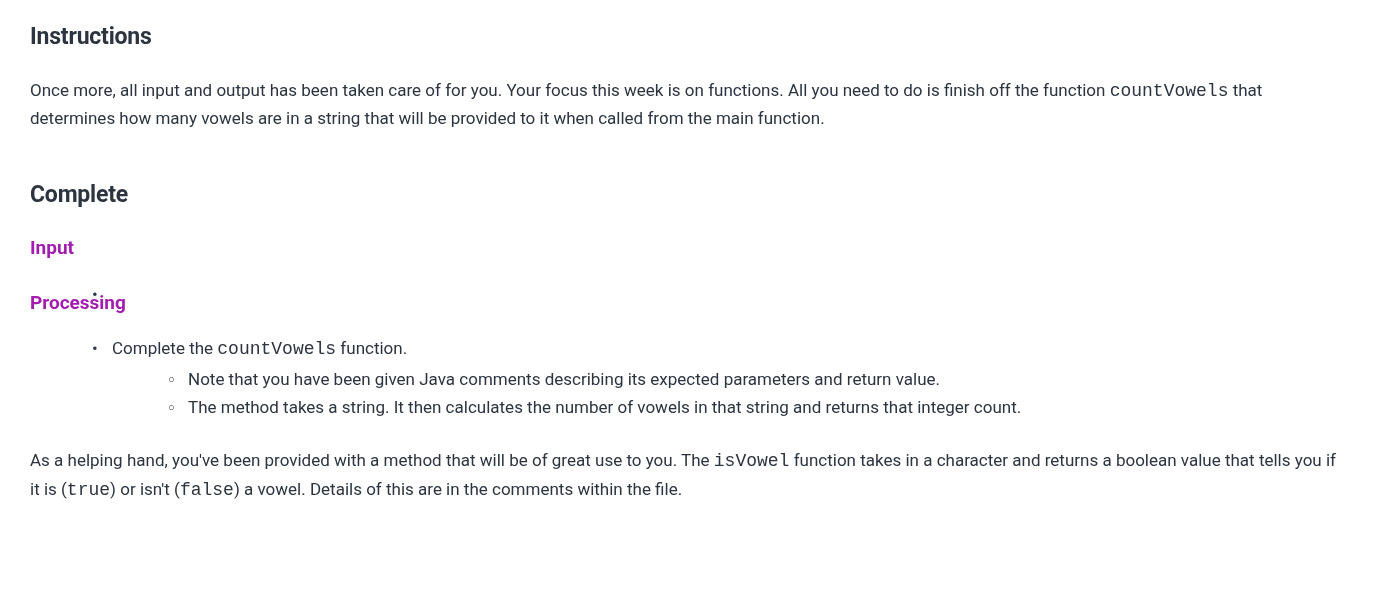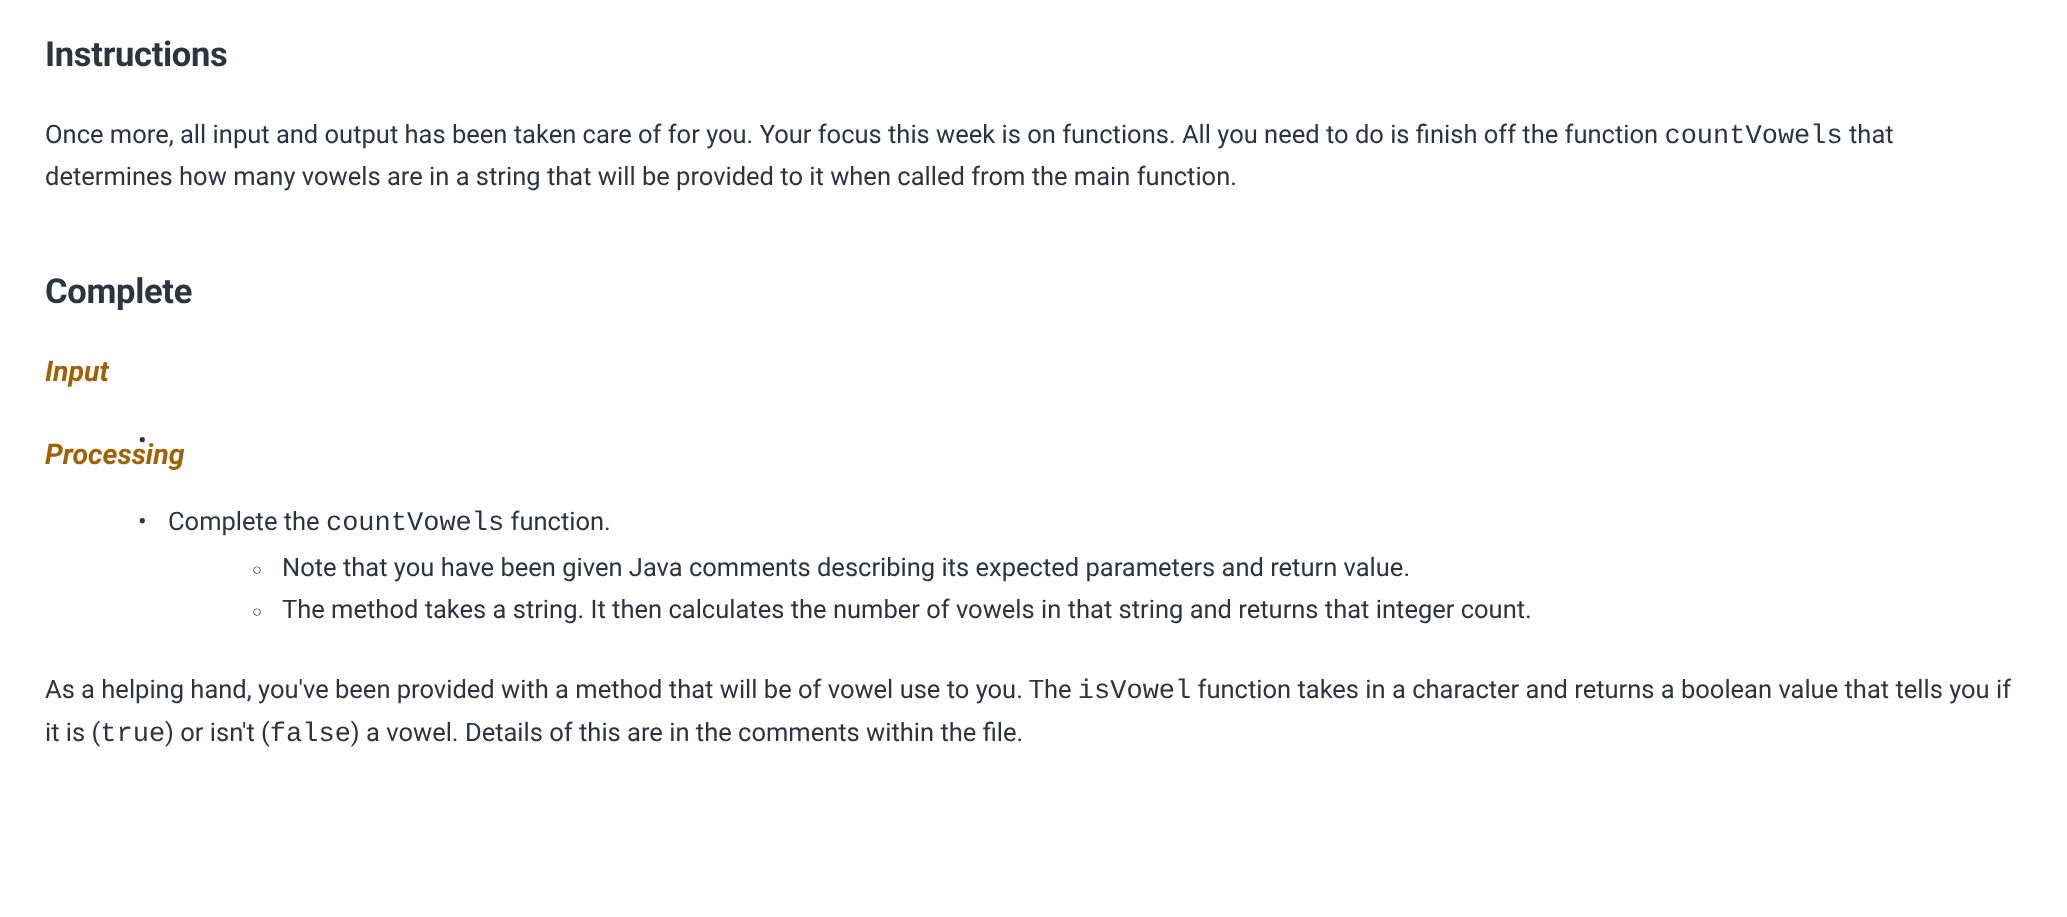--- a/index.html
+++ b/index.html
@@ -18,23 +18,22 @@
     h2 {
       font-size: 23px;
       font-weight: 700;
       color: #2c3440;
       margin-bottom: 22px;
       letter-spacing: -0.2px;
     }
     h3 {
       font-size: 19px;
       font-weight: 700;
-      color: #a16207;
+      color: #a21caf;
       margin-bottom: 18px;
-      font-style: italic;
     }
     p {
       font-size: 17px;
       color: #2c3440;
       line-height: 1.55;
       margin-bottom: 40px;
     }
     p.tight {
       margin-bottom: 0;
     }
@@ -104,14 +103,14 @@
         <span>Note that you have been given Java comments describing its expected parameters and return value.</span>
       </li>
       <li>
         <span>The method takes a string. It then calculates the number of vowels in that string and returns that integer count.</span>
       </li>
     </ul>
   </li>
 </ul>
 
 <p class="tight">
-  <span>As a helping hand, you've been provided with a method that will be of vowel use to you. The </span><code>isVowel</code><span> function takes in a character and returns a boolean value that tells you if it is (</span><code>true</code><span>) or isn't (</span><code>false</code><span>) a vowel. Details of this are in the comments within the file.</span>
+  <span>As a helping hand, you've been provided with a method that will be of great use to you. The </span><code>isVowel</code><span> function takes in a character and returns a boolean value that tells you if it is (</span><code>true</code><span>) or isn't (</span><code>false</code><span>) a vowel. Details of this are in the comments within the file.</span>
 </p>
 
 </body></html>

